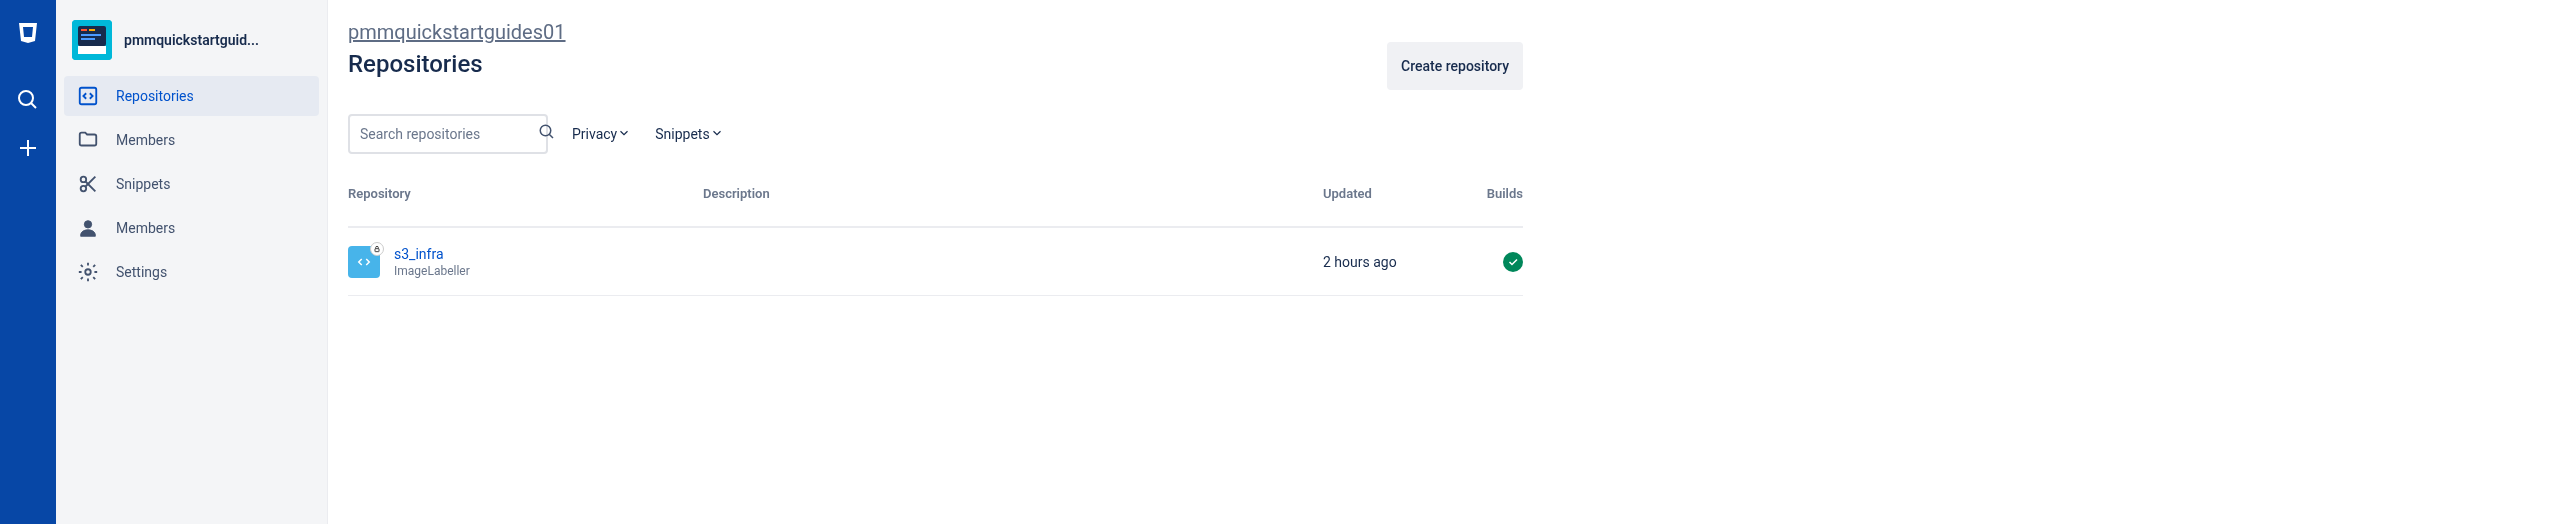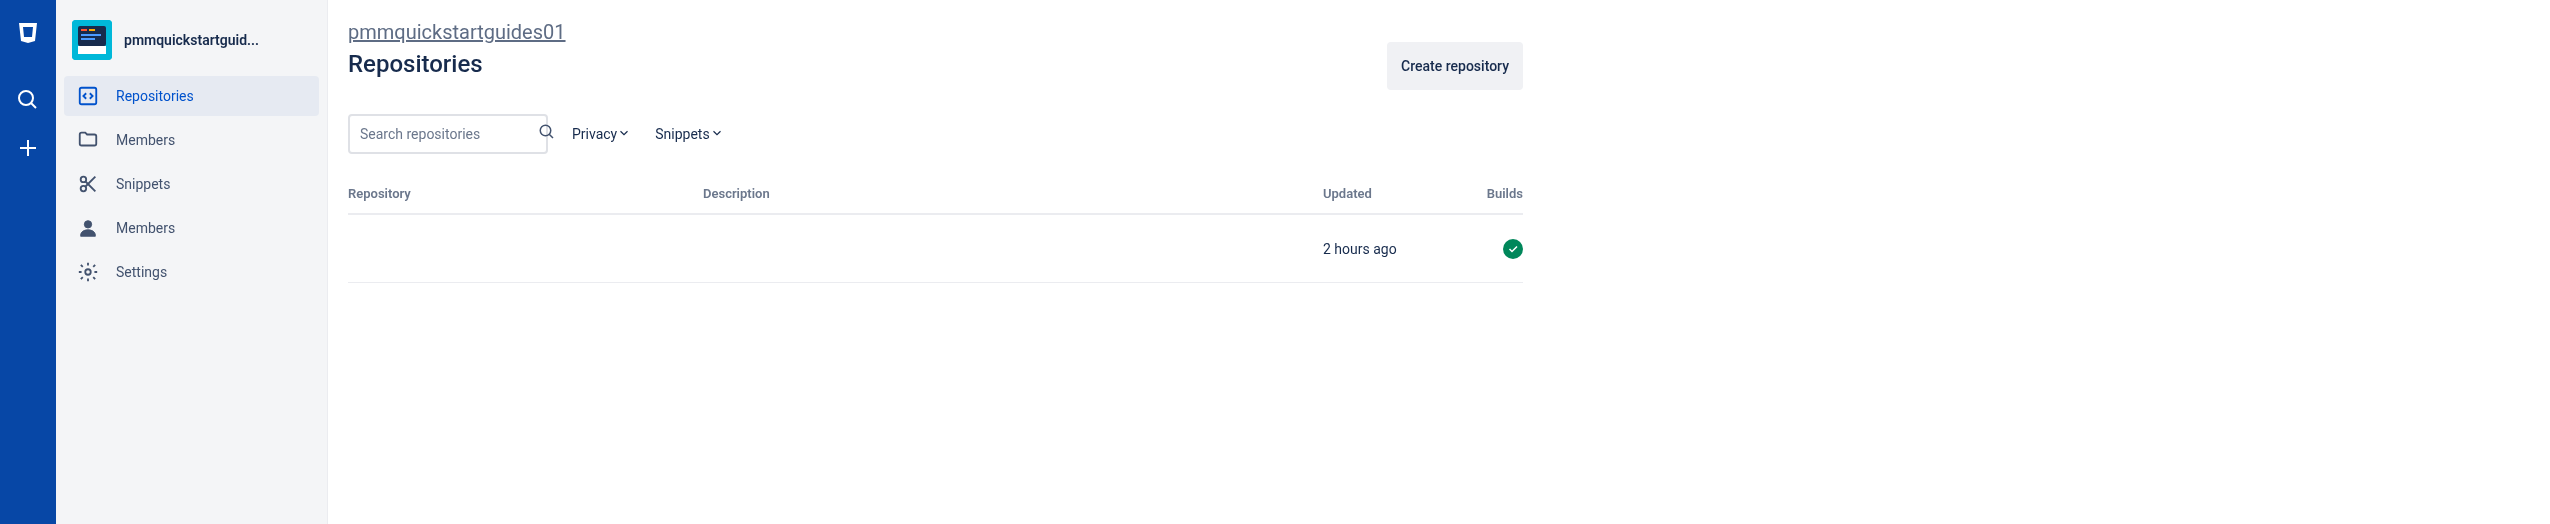--- a/index.html
+++ b/index.html
@@ -34,21 +34,21 @@
 
     .filters { display:flex; align-items:center; gap:24px; margin-top:24px; }
     .search-box { display:flex; align-items:center; border:2px solid #DFE1E6; border-radius:4px; height:40px; width:200px; padding:0 10px; }
     .search-box input { border:none; outline:none; flex:1; font-size:14px; color:#000000; background:transparent; }
     .search-box input::placeholder { color:#6B778C; }
     .search-box svg { width:18px; height:18px; color:#42526E; }
     .filter { display:flex; align-items:center; font-size:14px; color:#172B4D; cursor:pointer; }
     .filter svg { width:14px; height:14px; }
 
     .table { margin-top:32px; }
-    .thead { display:flex; align-items:flex-start; padding-bottom:12px; border-bottom:2px solid #EBECF0; font-size:13px; font-weight:600; color:#6B778C; }
+    .thead { display:flex; align-items:flex-start; padding-bottom:25px; border-bottom:2px solid #EBECF0; font-size:13px; font-weight:600; color:#6B778C; }
     .col-repo { flex:0 0 355px; }
     .col-desc { flex:1; }
     .col-updated { flex:0 0 140px; display:flex; align-items:center; gap:4px; cursor:pointer; }
     .col-builds { flex:0 0 60px; text-align:right; }
 
     .trow { display:flex; align-items:center; height:68px; border-bottom:1px solid #EBECF0; }
     .repo-cell { display:flex; align-items:center; gap:14px; }
     .repo-avatar { width:32px; height:32px; border-radius:4px; background:#47B4EA; display:flex; align-items:center; justify-content:center; position:relative; }
     .repo-lock { position:absolute; top:-4px; right:-4px; width:14px; height:14px; background:#fff; border:1px solid #ccc; border-radius:50%; display:flex; align-items:center; justify-content:center; }
     .repo-lock svg { width:8px; height:8px; }
@@ -191,20 +191,37 @@
         <div class="col-updated">
           <span>Updated</span>
           <span><svg viewBox="0 0 24 24" fill="none" stroke="currentColor" stroke-width="2">
                 <path d="M6 9l6 6 6-6"></path>
               </svg></span>
         </div>
         <div class="col-builds">Builds</div>
       </div>
 
       <div class="trow">
+        <div class="col-repo repo-cell">
+          <div class="repo-avatar">
+            <svg viewBox="0 0 24 24" width="18" height="18" fill="none" stroke="#fff" stroke-width="2">
+                <path d="M9 8l-4 4 4 4M15 8l4 4-4 4"></path>
+              </svg>
+            <div class="repo-lock">
+              <svg viewBox="0 0 24 24" fill="none" stroke="#444" stroke-width="3">
+                  <rect x="6" y="11" width="12" height="9" rx="1"></rect>
+                  <path d="M8 11V8a4 4 0 118 0v3"></path>
+                </svg>
+            </div>
+          </div>
+          <div>
+            <div class="repo-name">s3_infra</div>
+            <div class="repo-project">ImageLabeller</div>
+          </div>
+        </div>
         <div class="col-desc"></div>
         <div class="col-updated updated-val">2 hours ago</div>
         <div class="col-builds">
           <span class="build-badge">
             <svg viewBox="0 0 24 24" fill="none" stroke-width="3">
                 <path d="M5 12l5 5L20 7"></path>
               </svg>
           </span>
         </div>
       </div>

